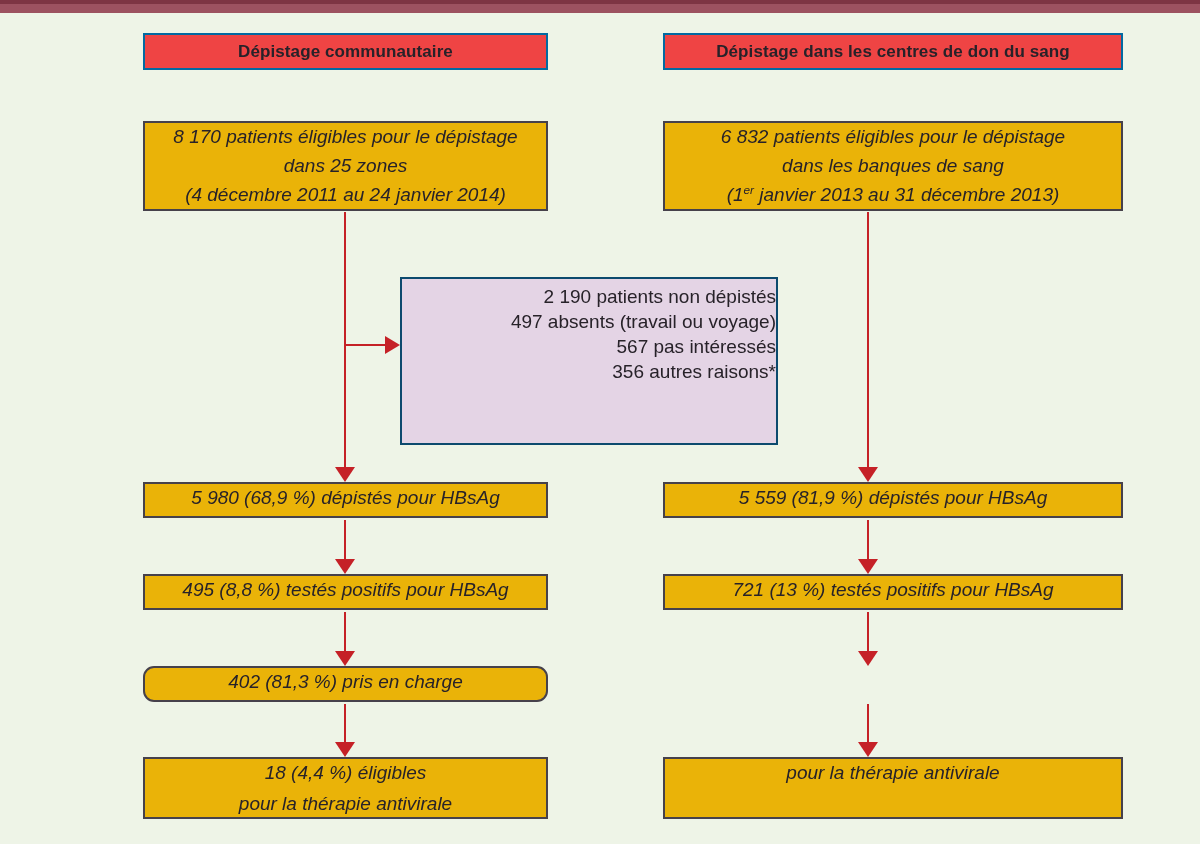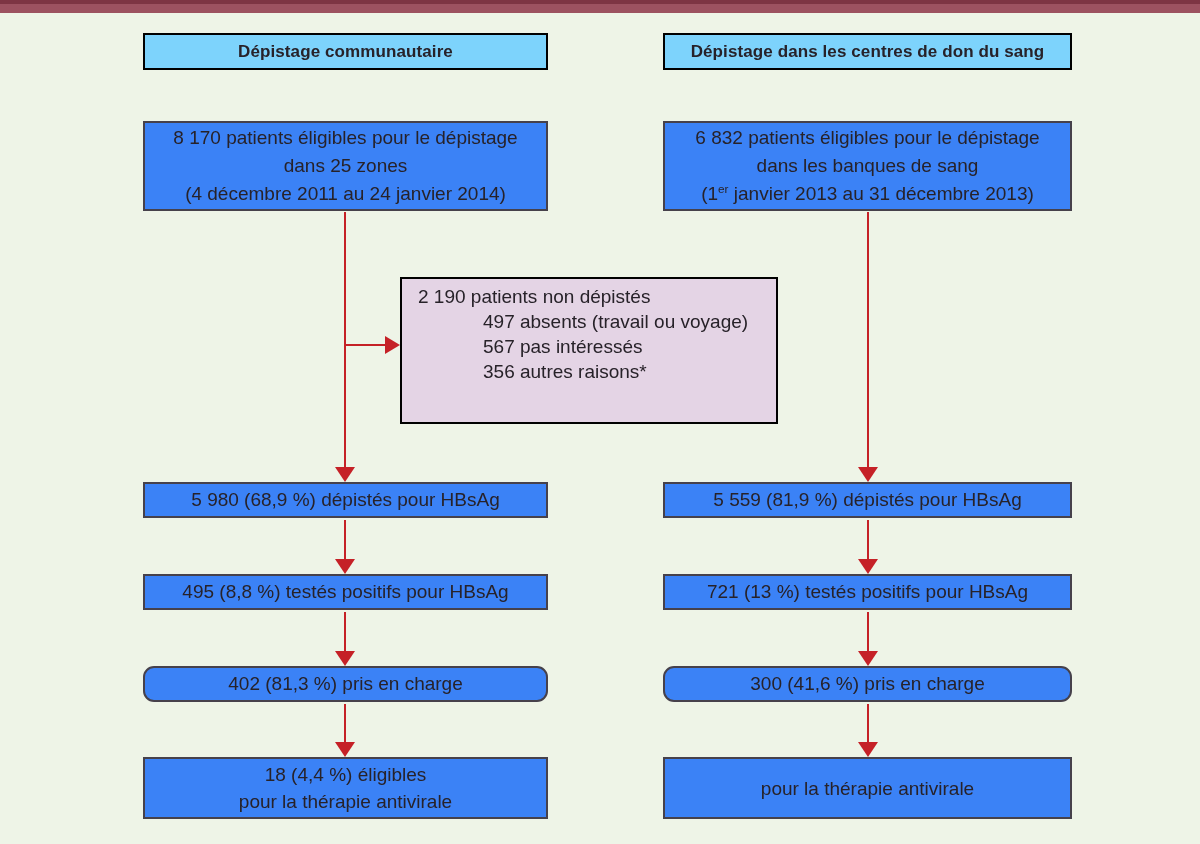--- a/index.html
+++ b/index.html
@@ -10,55 +10,55 @@
     font-family:"Liberation Sans", sans-serif;
     color:#272229;
     overflow:hidden;
   }
   .topbar{
     position:absolute;left:0;top:0;width:1200px;height:13px;
     background:linear-gradient(#7d3543 0 4px,#9c5260 4px 100%);
   }
   .hbox{
     position:absolute;box-sizing:border-box;
-    background:#7dd3fc;border:2px solid #000000;
+    background:#ef4444;border:2px solid #0369a1;
     display:flex;align-items:center;justify-content:center;
     font-weight:bold;font-size:17px;letter-spacing:0.1px;
   }
   .pbox{
     position:absolute;box-sizing:border-box;
-    background:#3b82f6;border:2px solid #46414b;
-    display:flex;flex-direction:column;align-items:center;justify-content:center;
-    font-size:19px;line-height:28px;text-align:center;
+    background:#eab308;border:2px solid #46414b;
+    display:flex;flex-direction:column;align-items:center;justify-content:space-between;
+    font-size:19px;line-height:28px;text-align:center;font-style:italic;
   }
   .xbox{
-    position:absolute;left:400px;top:277px;width:378px;height:147px;
-    box-sizing:border-box;background:#e4d4e5;border:2px solid #000000;
-    font-size:19px;line-height:25px;text-align:left;
+    position:absolute;left:400px;top:277px;width:378px;height:168px;
+    box-sizing:border-box;background:#e4d4e5;border:2px solid #0c4a6e;
+    font-size:19px;line-height:25px;text-align:right;
     padding:5px 0 0 16px;
   }
   .xline{white-space:nowrap;}
   .xline.indent{padding-left:65px;}
   .varrow{position:absolute;width:2px;background:#c52127;}
   .harrow{position:absolute;height:2px;background:#c52127;}
   .head-down{
     position:absolute;width:0;height:0;
     border-left:10px solid transparent;border-right:10px solid transparent;
     border-top:15px solid #c52127;
   }
   .head-right{
     position:absolute;width:0;height:0;
     border-top:9px solid transparent;border-bottom:9px solid transparent;
     border-left:15px solid #c52127;
   }
   sup.ord{font-size:0.62em;vertical-align:super;line-height:0;}
 
   
   .l-col{left:143px;width:405px;}
-  .r-col{left:663px;width:409px;}
+  .r-col{left:663px;width:460px;}
   .hdr{top:33px;height:37px;}
   .b1{top:121px;height:90px;}
   .b2{top:482px;height:36px;}
   .b3{top:574px;height:36px;}
   .b4{top:666px;height:36px;border-radius:11px;}
   .b5{top:757px;height:62px;line-height:27px;}
 </style>
 </head>
 <body>
 
@@ -96,23 +96,20 @@
     <span>6 832 patients éligibles pour le dépistage</span>
     <span>dans les banques de sang</span>
     <span><span>(1</span><sup class="ord">er</sup><span> janvier 2013 au 31 décembre 2013)</span></span>
   </div>
   <div class="pbox r-col b2">
     <span>5 559 (81,9 %) dépistés pour HBsAg</span>
   </div>
   <div class="pbox r-col b3">
     <span>721 (13 %) testés positifs pour HBsAg</span>
   </div>
-  <div class="pbox r-col b4">
-    <span>300 (41,6 %) pris en charge</span>
-  </div>
   <div class="pbox r-col b5">
     <span>pour la thérapie antivirale</span>
   </div>
 
   <div class="xbox">
     <div class="xline">2 190 patients non dépistés</div>
     <div class="xline indent">497 absents (travail ou voyage)</div>
     <div class="xline indent">567 pas intéressés</div>
     <div class="xline indent">356 autres raisons*</div>
   </div>

